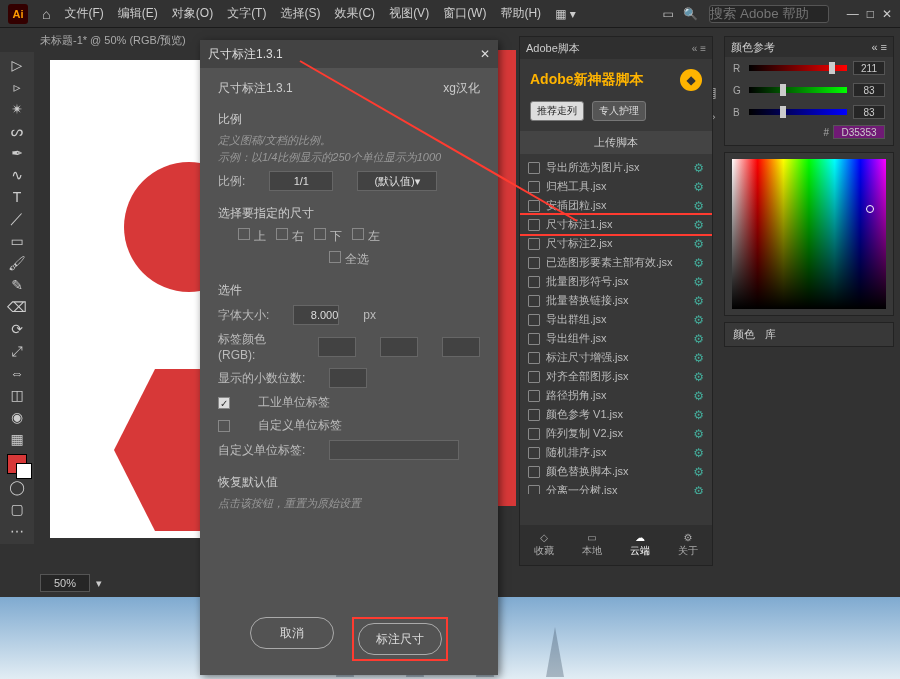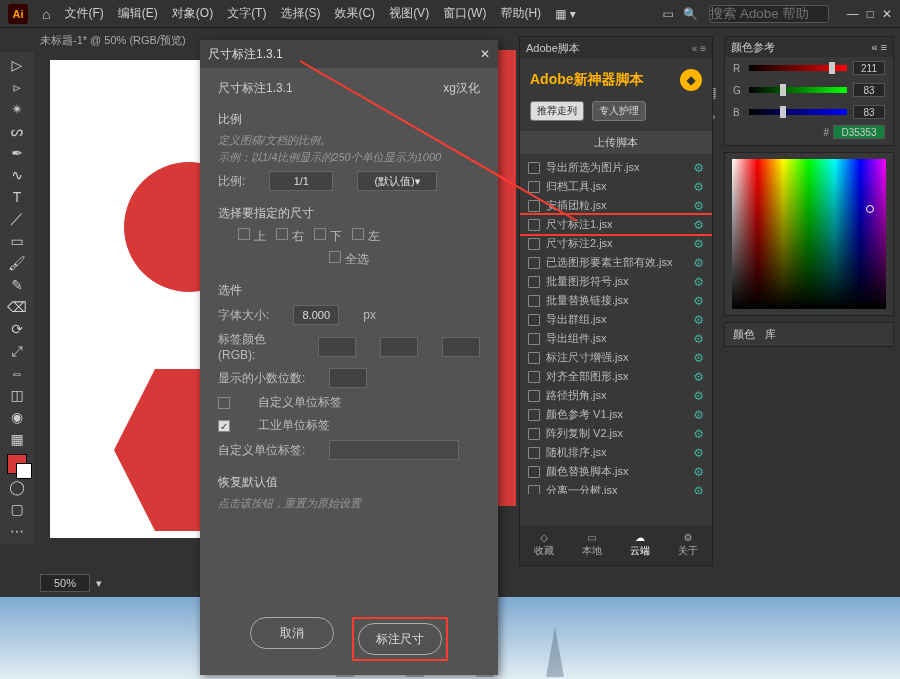--- a/index.html
+++ b/index.html
@@ -30,21 +30,21 @@
 
   
   .dialog { position: absolute; left: 200px; top: 40px; width: 298px; height: 635px; background: #535353; box-shadow: 2px 2px 8px rgba(0,0,0,.5); z-index: 50; }
   .dialog-title { height: 28px; background: #434343; display: flex; align-items: center; padding: 0 8px; font-size: 12px; color: #ddd; justify-content: space-between; }
   .dialog-close { cursor: pointer; }
   .dialog-body { padding: 8px 18px; color: #bbb; font-size: 12px; }
   .dialog-row { margin: 6px 0; display: flex; align-items: center; gap: 24px; }
   .dlg-head { display: flex; justify-content: space-between; margin: 4px 0 10px; color: #ccc; }
   .sect { color: #ccc; margin-top: 14px; margin-bottom: 4px; }
   .hint { color: #999; font-size: 11px; line-height: 1.5; font-style: italic; }
-  .num-input { width: 46px; height: 20px; background: #424242; border: 1px solid #666; color: #ddd; text-align: center; font-size: 11px; }
+  .num-input { width: 46px; height: 20px; background: #424242; border: 1px solid #666; color: #ddd; text-align: right; font-size: 11px; }
   .num-input.sm { width: 28px; padding-left: 36px; }
   .select-ish { width: 64px; height: 20px; background: #424242; border: 1px solid #666; color: #ddd; display: flex; align-items: center; justify-content: center; font-size: 11px; }
   .chk { width: 12px; height: 12px; border: 1px solid #888; display: inline-block; margin-right: 4px; }
   .chk.checked { background: #ddd; }
   .chk.checked::after{content:"✓"; color:#333; font-size:10px; position:relative; top:-2px; left:1px;}
   .edge-opts { display: flex; gap: 10px; margin-left: 20px; }
   .dialog-btns { position: absolute; bottom: 14px; left: 0; right: 0; display: flex; justify-content: center; gap: 18px; }
   .btn { min-width: 84px; height: 32px; border: 1px solid #aaa; border-radius: 18px; background: transparent; color: #ddd; display: flex; align-items: center; justify-content: center; cursor: pointer; }
   .btn-wrap-hl { border: 2px solid #ff3b30; padding: 4px; }
   
@@ -77,21 +77,21 @@
   .panel .hdr { height: 20px; display: flex; align-items: center; font-size: 11px; padding: 0 6px; color: #ccc; background: #2f2f2f; justify-content: space-between; }
   .slider-row { display: flex; align-items: center; gap: 6px; padding: 4px 8px; font-size: 10px; }
   .slider-row .lbl { width: 10px; color: #aaa; }
   .slider { flex: 1; height: 6px; background: linear-gradient(to right, #000, #888); position: relative; }
   .slider.r { background: linear-gradient(to right,#000,#f00); }
   .slider.g { background: linear-gradient(to right,#000,#0f0); }
   .slider.b { background: linear-gradient(to right,#000,#00f); }
   .slider .thumb { position: absolute; top: -3px; width: 6px; height: 12px; background: #ccc; }
   .val { width: 32px; height: 14px; background: #262626; border: 1px solid #555; color: #ccc; text-align: center; font-size: 10px; display: flex; align-items: center; justify-content: center; }
   .hex-row { display: flex; justify-content: flex-end; padding: 2px 8px 6px; gap: 4px; font-size: 10px; color: #aaa; align-items: center;}
-  .hex-in { width: 52px; height: 14px; background: #15803d; border: 1px solid #555; color: #ccc; font-size: 10px; display:flex; align-items:center; justify-content:center;}
+  .hex-in { width: 52px; height: 14px; background: #701a75; border: 1px solid #555; color: #ccc; font-size: 10px; display:flex; align-items:center; justify-content:center;}
   .sv-box { width: 154px; height: 150px; margin: 6px auto; background: linear-gradient(to top, #000, transparent), linear-gradient(to right, #fff, #f00, #ff0, #0f0, #0ff, #00f, #f0f); position: relative; }
   .sv-pick { position: absolute; width: 8px; height: 8px; border: 1px solid #fff; border-radius: 50%; right: 12px; top: 46px; }
   .libs { display: flex; gap: 10px; font-size: 11px; padding: 4px 8px; color: #ccc; }
 
   .collapsed-bar { position: absolute; right: 178px; top: 54px; width: 24px; height: 100px; background: #323232; display: flex; flex-direction: column; align-items: center; gap: 8px; padding-top: 6px; }
   .coll-ico { width: 16px; height: 16px; color: #aaa; font-size: 14px; text-align:center;}
 
   .anno-line { position: absolute; border-top: 2px solid #ff3b30; transform-origin: left center; z-index: 60; }
 
   .taskbar-bg { position: absolute; left: 0; right: 0; bottom: 0; height: 82px; background: linear-gradient(to bottom, #7faad0, #e2edf4); z-index: 1; }
@@ -208,26 +208,26 @@
       <span>标签颜色 (RGB):</span>
       <input class="num-input sm" value="36" style="">
       <input class="num-input sm" value="151" style="">
       <input class="num-input sm" value="227" style="">
     </div>
     <div class="dialog-row">
       <span>显示的小数位数:</span>
       <input class="num-input sm" value="2" style="">
     </div>
     <div class="dialog-row">
+      <span class="chk checked"></span>
+      <span>工业单位标签</span>
+    </div>
+    <div class="dialog-row">
       <span class="chk"></span>
       <span>自定义单位标签</span>
-    </div>
-    <div class="dialog-row">
-      <span class="chk checked"></span>
-      <span>工业单位标签</span>
     </div>
     <div class="dialog-row">
       <span>自定义单位标签:</span>
       <input class="num-input" style="width: 130px; background: rgb(72, 72, 72);">
     </div>
     <div class="sect">恢复默认值</div>
     <div class="hint">点击该按钮，重置为原始设置</div>
   </div>
   <div class="dialog-btns">
     <div class="btn">取消</div>

